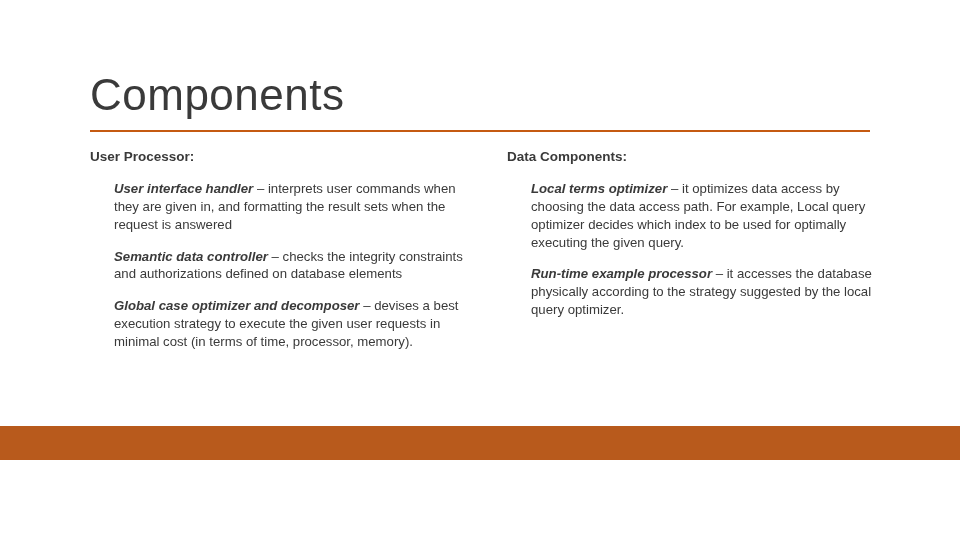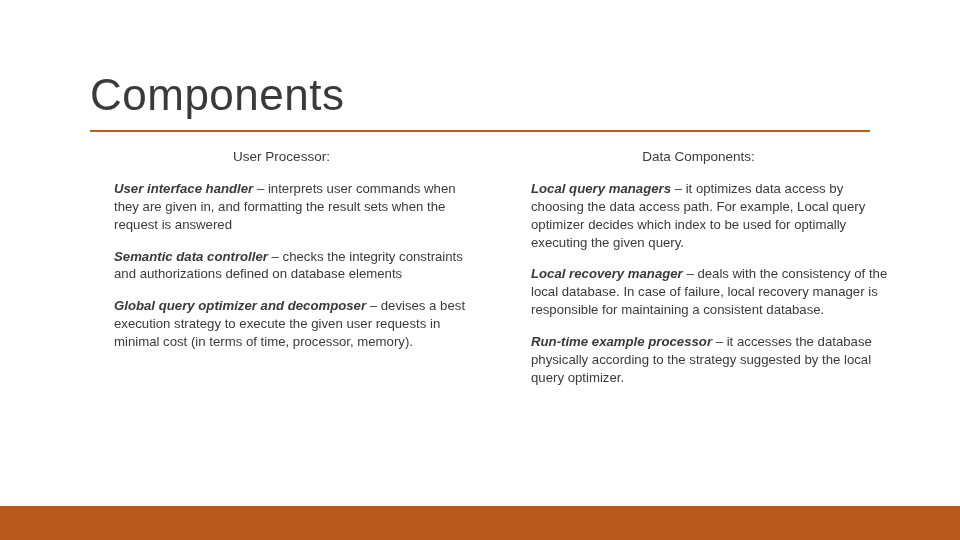--- a/index.html
+++ b/index.html
@@ -8,21 +8,21 @@
     width: 960px;
     height: 540px;
     background: #fff;
     font-family: "Segoe UI", "Helvetica Neue", Arial, sans-serif;
     color: #3a3a3a;
     overflow: hidden;
     position: relative;
   }
   .slide {
     width: 960px;
-    height: 540px;
+    height: 460px;
     position: relative;
     box-sizing: border-box;
   }
   .title {
     position: absolute;
     top: 70px;
     left: 90px;
     font-size: 44px;
     font-weight: 300;
     color: #3a3a3a;
@@ -43,24 +43,23 @@
     width: 800px;
     display: flex;
     gap: 34px;
   }
   .col {
     flex: 1 1 0;
     font-size: 13.2px;
     line-height: 1.35;
   }
   .col-heading {
-    font-weight: 400;
+    font-weight: 700;
     margin-bottom: 14px;
     font-size: 13.5px;
-    text-align: center;
   }
   .para {
     margin-bottom: 14px;
     margin-left: 24px;
   }
   .term {
     font-weight: 700;
     font-style: italic;
   }
   .bottom-bar {
@@ -85,32 +84,29 @@
     <div class="col">
       <div class="col-heading">User Processor:</div>
 
       <div class="para">
         <span class="term">User interface handler</span><span> – interprets user commands when they are given in, and formatting the result sets when the request is answered</span>
       </div>
       <div class="para">
         <span class="term">Semantic data controller</span><span> – checks the integrity constraints and authorizations defined on database elements</span>
       </div>
       <div class="para">
-        <span class="term">Global query optimizer and decomposer</span><span> – devises a best execution strategy to execute the given user requests in minimal cost (in terms of time, processor, memory).</span>
+        <span class="term">Global case optimizer and decomposer</span><span> – devises a best execution strategy to execute the given user requests in minimal cost (in terms of time, processor, memory).</span>
       </div>
     </div>
 
     <div class="col">
       <div class="col-heading">Data Components:</div>
 
       <div class="para">
-        <span class="term">Local query managers</span><span> – it optimizes data access by choosing the data access path. For example, Local query optimizer decides which index to be used for optimally executing the given query.</span>
-      </div>
-      <div class="para">
-        <span class="term">Local recovery manager</span><span> – deals with the consistency of the local database. In case of failure, local recovery manager is responsible for maintaining a consistent database.</span>
+        <span class="term">Local terms optimizer</span><span> – it optimizes data access by choosing the data access path. For example, Local query optimizer decides which index to be used for optimally executing the given query.</span>
       </div>
       <div class="para">
         <span class="term">Run-time example processor</span><span> – it accesses the database physically according to the strategy suggested by the local query optimizer.</span>
       </div>
     </div>
 
   </div>
 
   <div class="bottom-bar"></div>
 </div>

